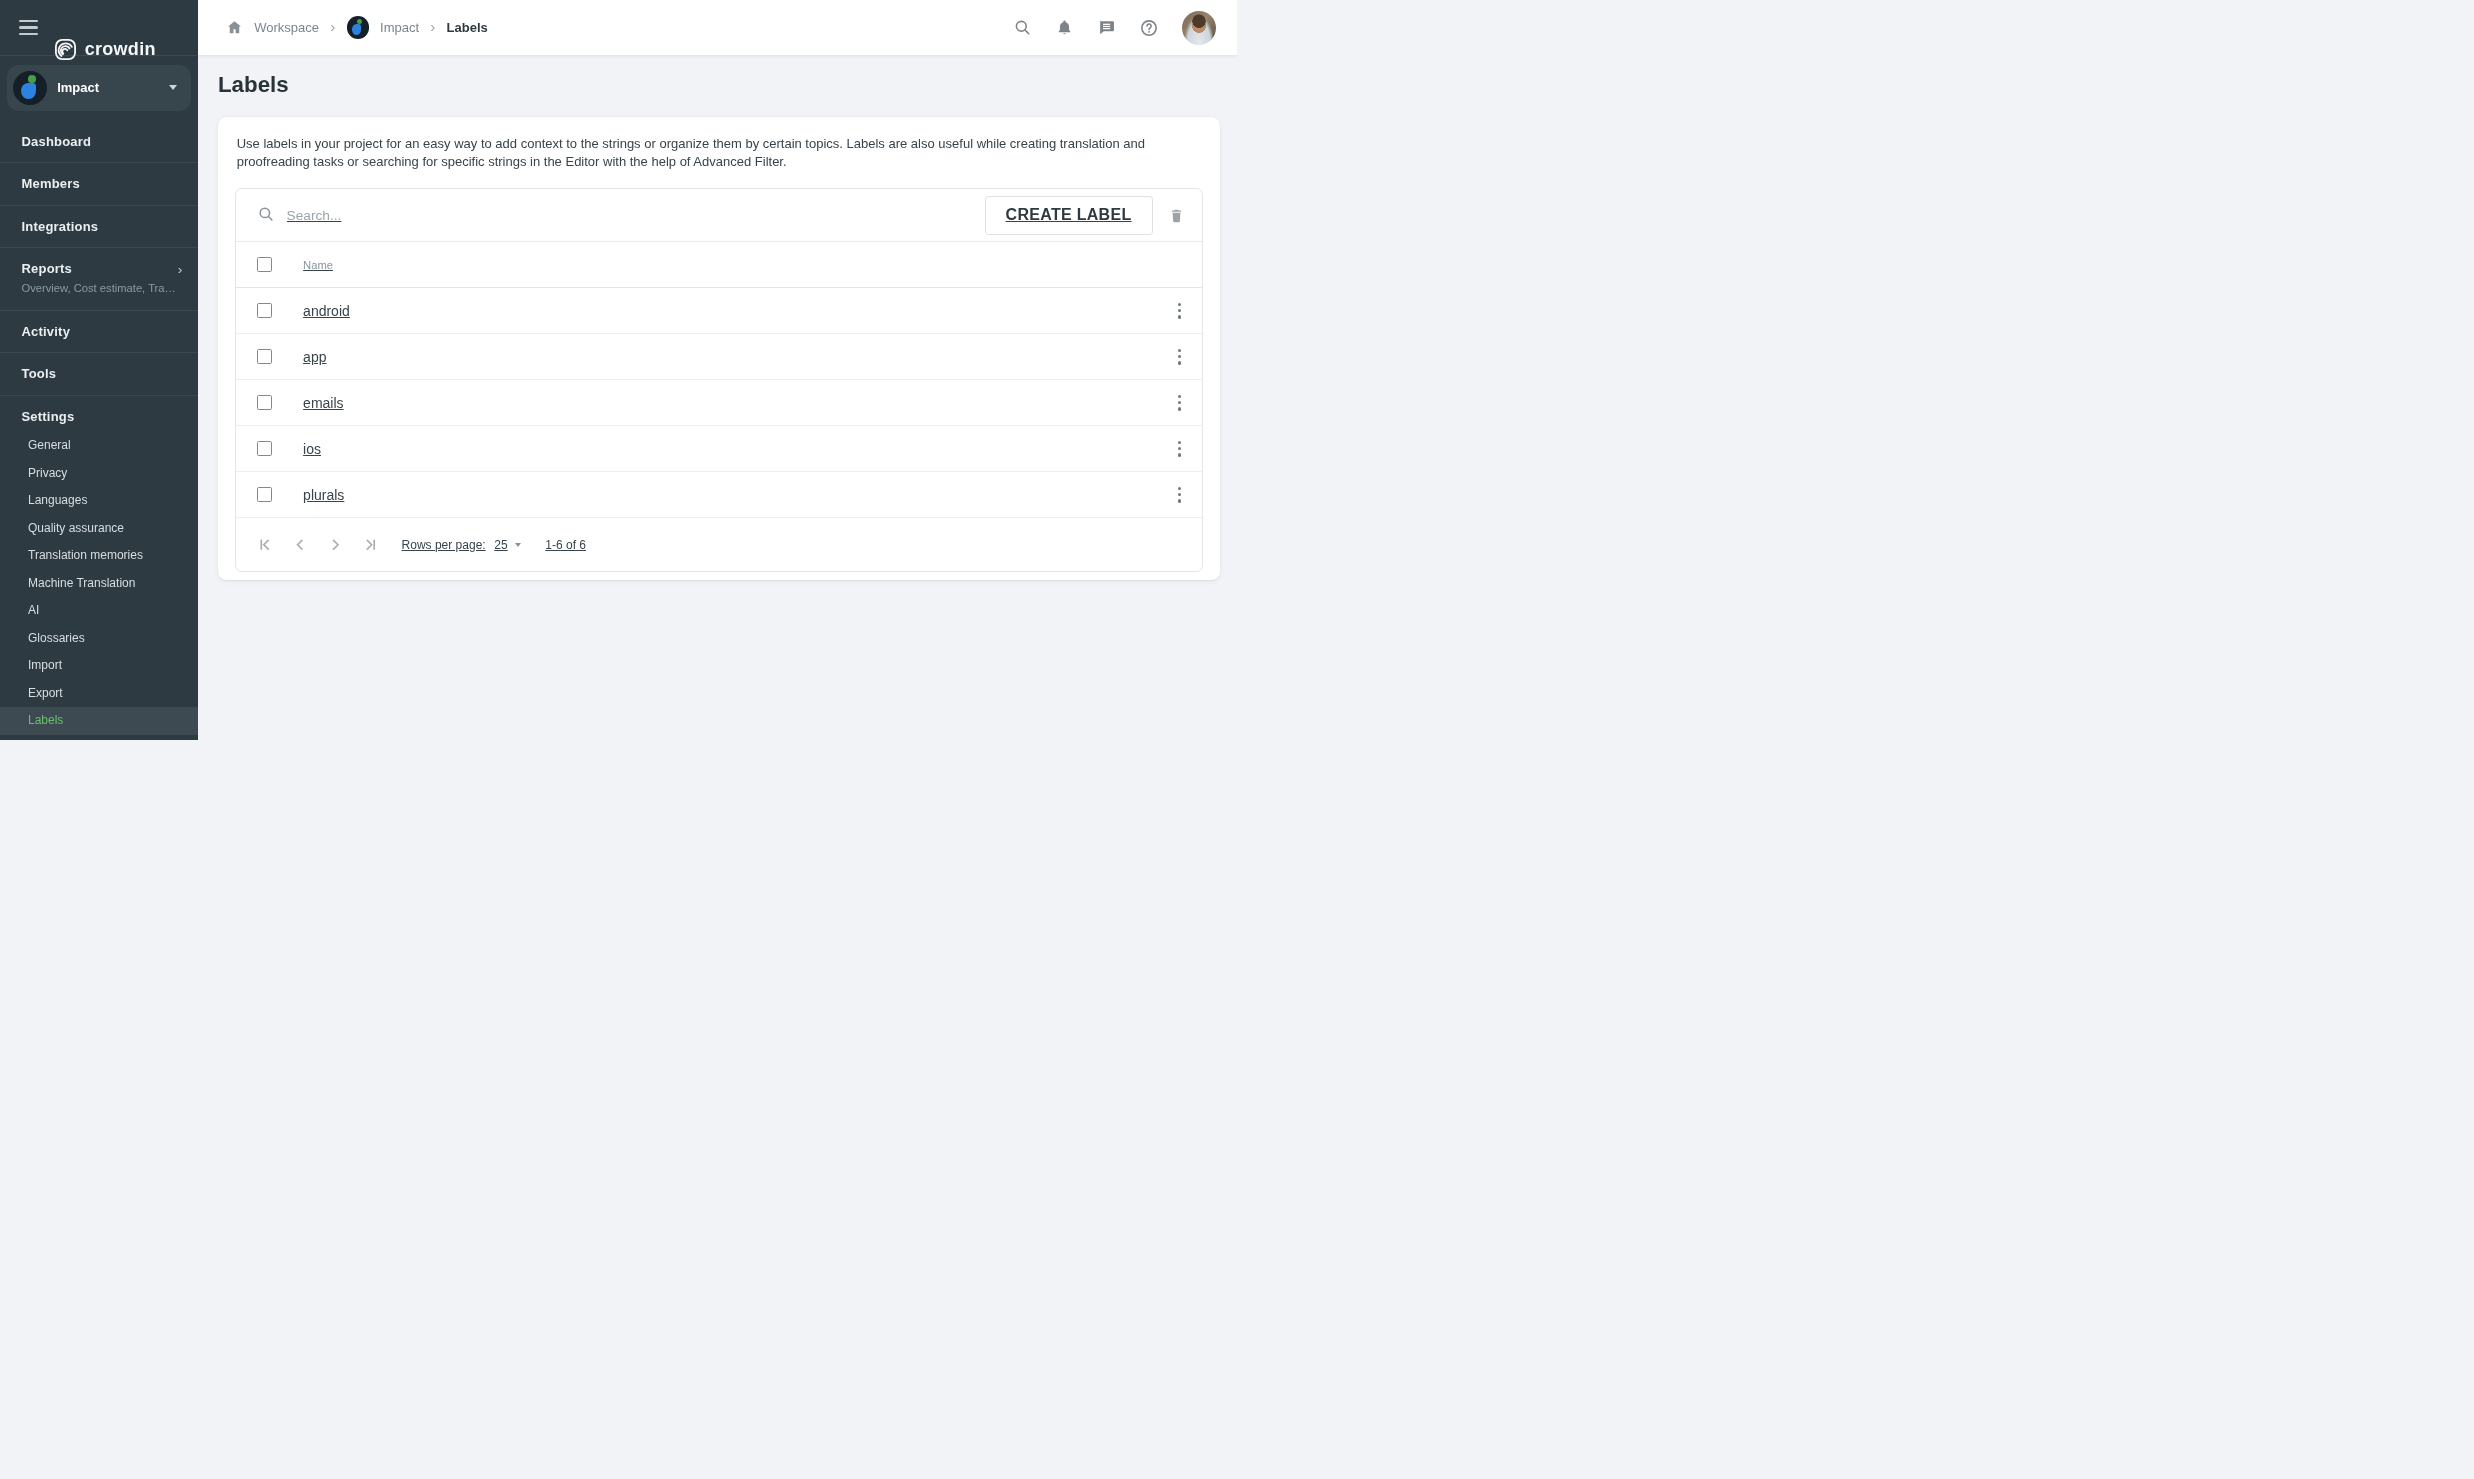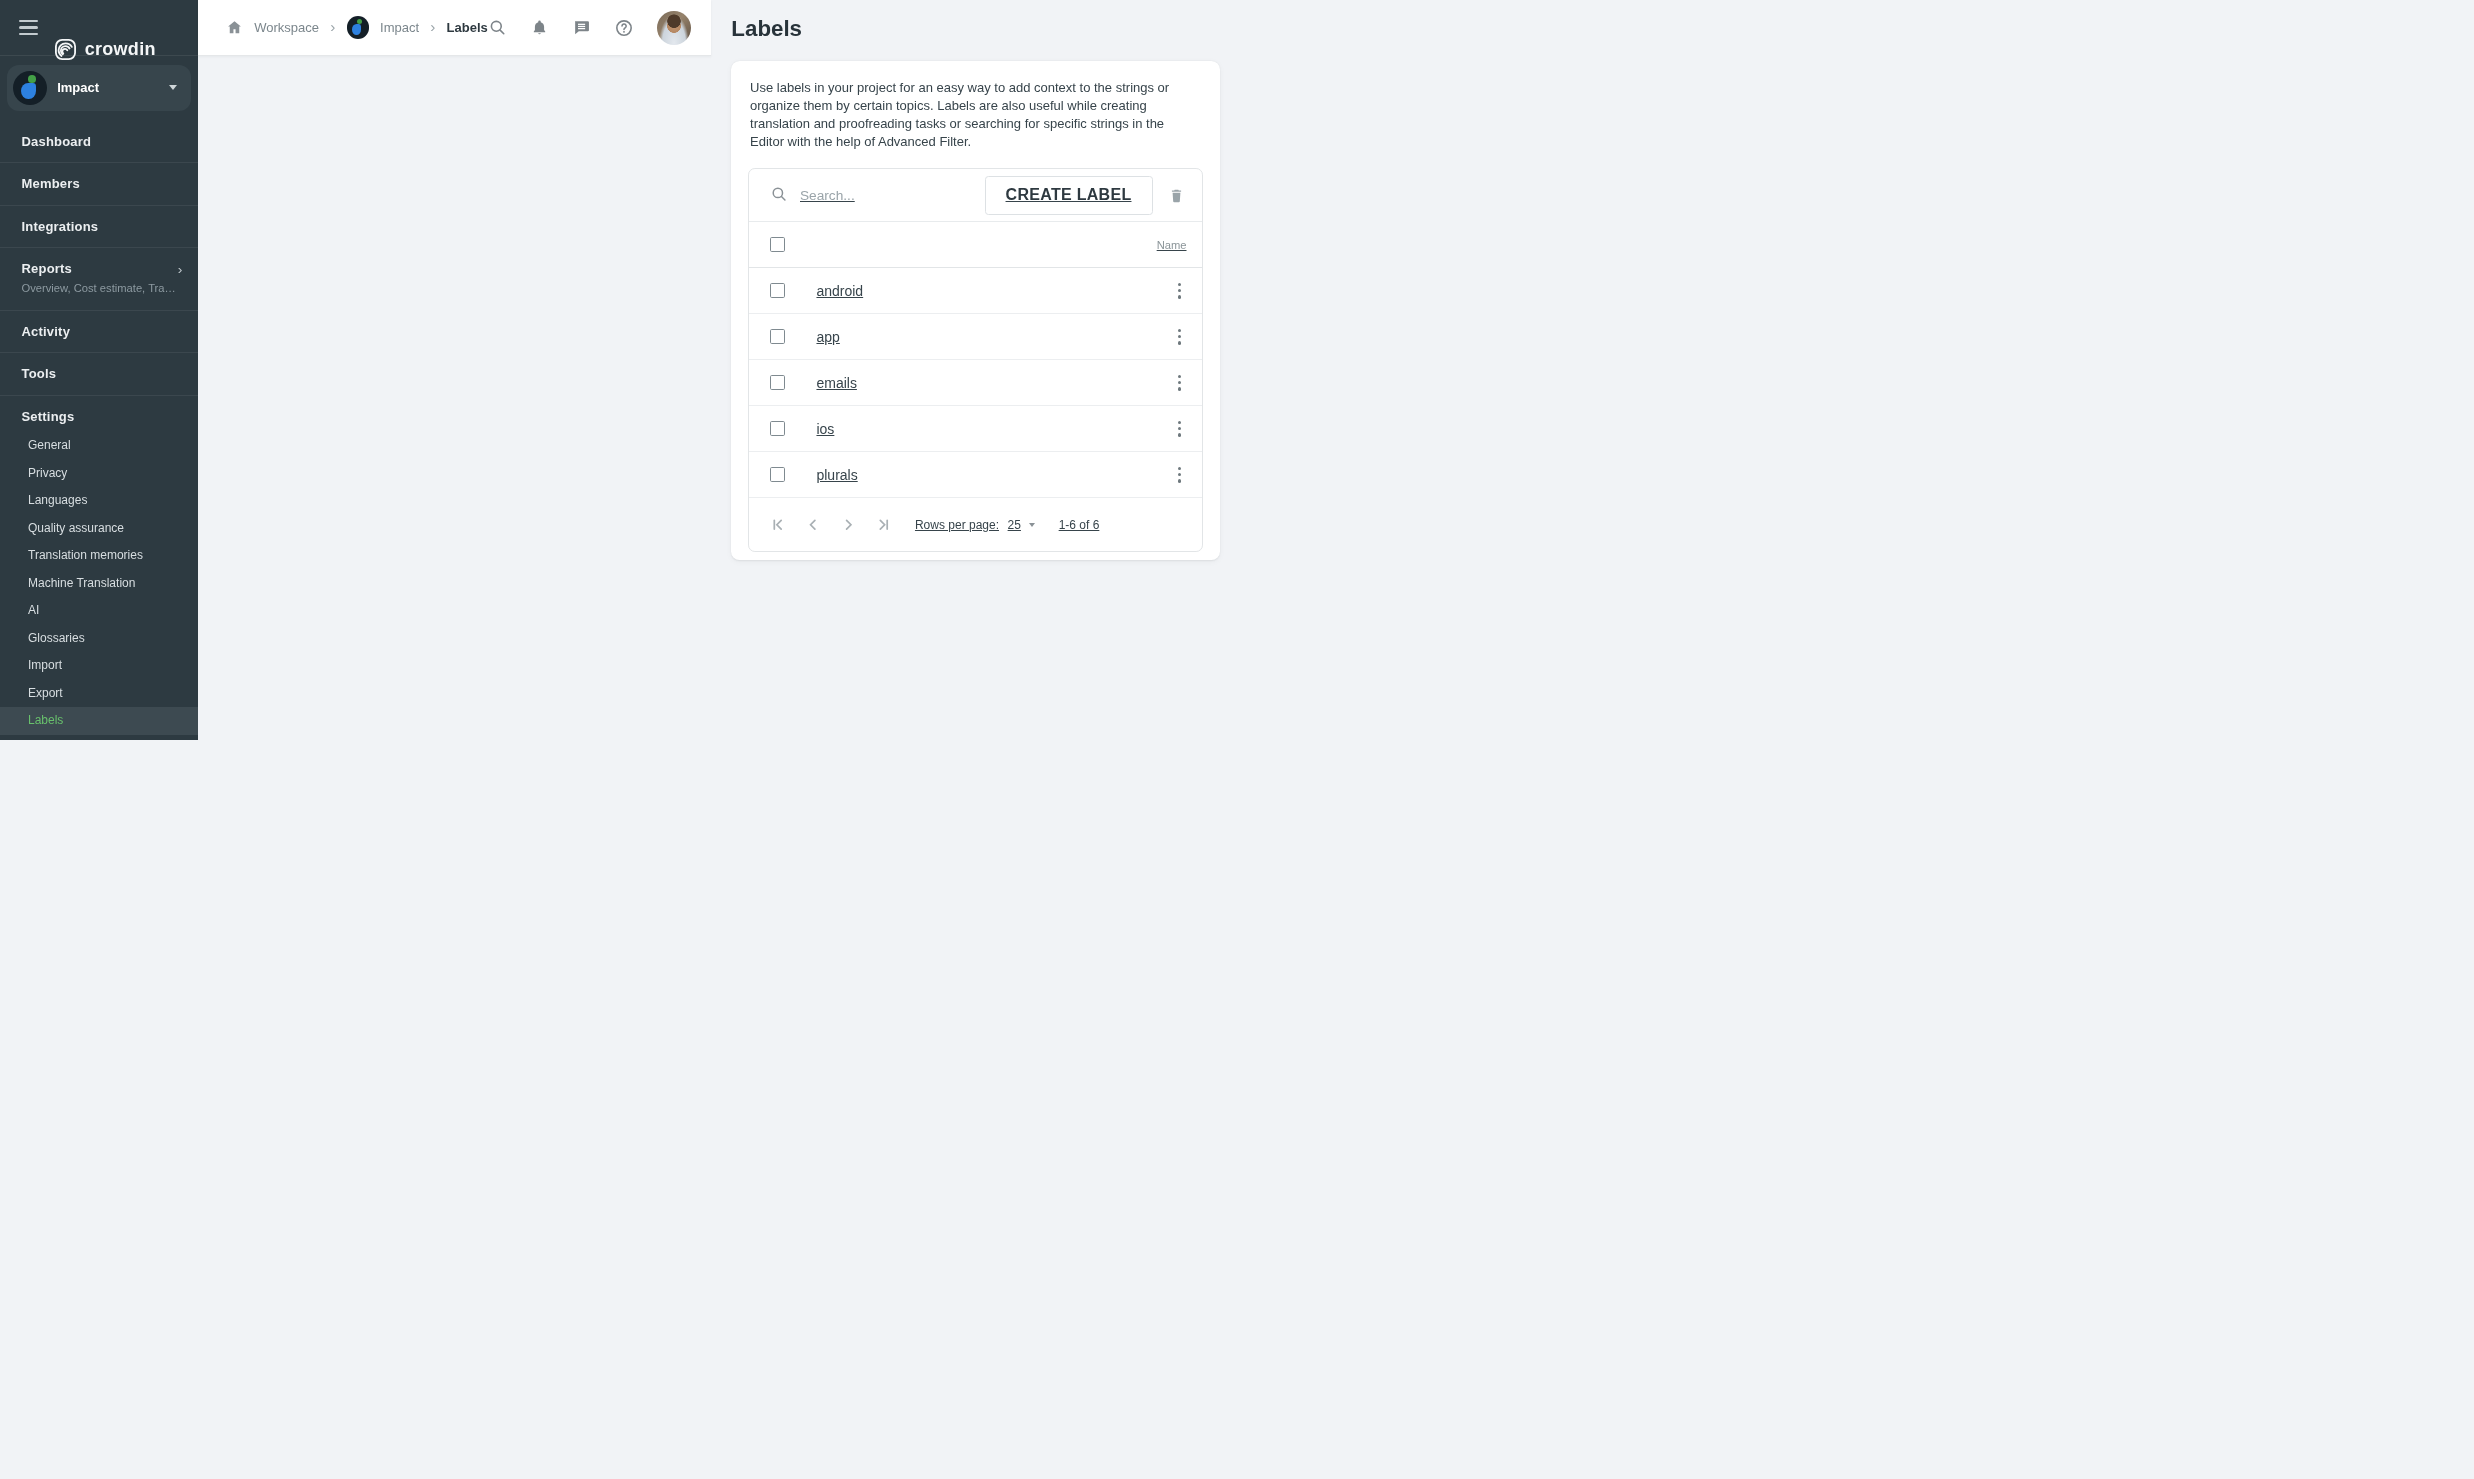--- a/index.html
+++ b/index.html
@@ -30,21 +30,21 @@
   .side-nav { display:flex; flex-direction:column; }
   .nav-item { position:relative; padding:13px 19px 13px 21.5px; font-size:13px; font-weight:700; line-height:15.5px; color:#eceff1; border-bottom:0.9px solid rgba(255,255,255,.07); cursor:pointer; letter-spacing:0.2px; }
   .nav-item .sub { display:block; margin-top:4.3px; font-size:11.2px; font-weight:400; letter-spacing:0; color:#8d9aa1; white-space:nowrap; overflow:hidden; text-overflow:ellipsis; max-width:157px; }
   .nav-item .chev { position:absolute; right:15.5px; top:13.7px; font-size:13.7px; color:#c3cbcf; font-weight:400; }
 
   .settings-head { padding:13.7px 21.5px 7.7px; font-size:13px; font-weight:700; letter-spacing:0.2px; color:#eceff1; }
   .sub-item { padding:6px 13.7px 6px 28px; font-size:12px; line-height:15.5px; color:#d8dee1; cursor:pointer; }
   .sub-item.active { background:#3d4a51; color:#68c06c; }
 
   
-  .main-col { flex:1; display:flex; flex-direction:row; min-width:0; }
+  .main-col { flex:1; display:flex; flex-direction:column; min-width:0; }
   .topbar { height:56px; min-height:56px; background:#fff; display:flex; align-items:center; padding:0 20.6px 0 28px; border-bottom:0.9px solid #e5e7e9; box-shadow:0 0.9px 2.6px rgba(20,30,40,.05); position:relative; z-index:3; }
   .crumbs { display:flex; align-items:center; gap:11.2px; font-size:13px; color:#7b868c; }
   .crumb { cursor:pointer; }
   .crumb.current { color:#2e3940; font-weight:700; cursor:default; }
   .crumb-sep { color:#9aa4a9; font-size:15.5px; line-height:1; transform:translateY(-0.9px); }
   .mini-avatar { position:relative; width:22.3px; height:22.3px; border-radius:50%; background:#141f27; cursor:pointer; }
   .mini-avatar .dot { position:absolute; width:5.2px; height:5.2px; border-radius:50%; background:#43a047; left:10.3px; top:2.6px; }
   .mini-avatar .drop { position:absolute; width:9.5px; height:11.2px; background:#2d81e0; border-radius:50% 2.6px 50% 50%; left:5.2px; top:7.7px; }
   .top-actions { margin-left:auto; display:flex; align-items:center; gap:23px; }
   .icon-btn { background:none; border:none; cursor:pointer; display:flex; align-items:center; color:#7d8489; padding:0; }
@@ -63,21 +63,21 @@
   .description { font-size:13px; line-height:18px; color:#37444b; margin:1.7px 1.7px 17px; }
 
   .panel { border:0.9px solid #e2e5e7; border-radius:6.9px; overflow:hidden;text-decoration:underline; }
   .search-row { height:53px; display:flex; align-items:center; padding:0 17px 0 20.6px; border-bottom:0.9px solid #e8ebed; }
   .search-input { flex:1; border:none; outline:none; font-size:13.7px; color:#37444b; margin-left:12px; font-family:inherit; background:transparent; }
   .search-input::placeholder { color:#9aa4a9; }
   .create-btn { border:0.9px solid #dde1e4; background:#fff; border-radius:3.4px; color:#2e3940; font-family:inherit; font-size:16px; font-weight:700; letter-spacing:0.3px; padding:9.5px 20px; cursor:pointer; white-space:nowrap; }
   .trash-btn { margin-left:15.5px; }
 
   .thead, .trow { display:flex; align-items:center; height:46px; padding:0 15.5px 0 20.6px; }
-  .thead { border-bottom:0.9px solid #e2e5e7;justify-content:space-between; }
+  .thead { border-bottom:0.9px solid #e2e5e7; }
   .trow { border-bottom:0.9px solid #eceef0; }
   .checkbox { width:15.5px; height:15.5px; border:1.7px solid #7f8a90; border-radius:1.7px; background:#fff; cursor:pointer; flex:none; }
   .col-name-head { margin-left:31px; font-size:11.2px; color:#8a9498; }
   .cell-name { margin-left:31px; font-size:14px; color:#37444b; }
   .kebab { margin-left:auto; background:none; border:none; cursor:pointer; display:flex; flex-direction:column; gap:3px; padding:3.4px 5.2px; }
   .kebab i { width:3.4px; height:3.4px; border-radius:50%; background:#6e787d; }
 
   .pagination { height:53px; display:flex; align-items:center; padding:0 20.6px; }
   .pager { display:flex; align-items:center; gap:20px; }
   .pager .icon-btn { color:#a9b0b4; }

